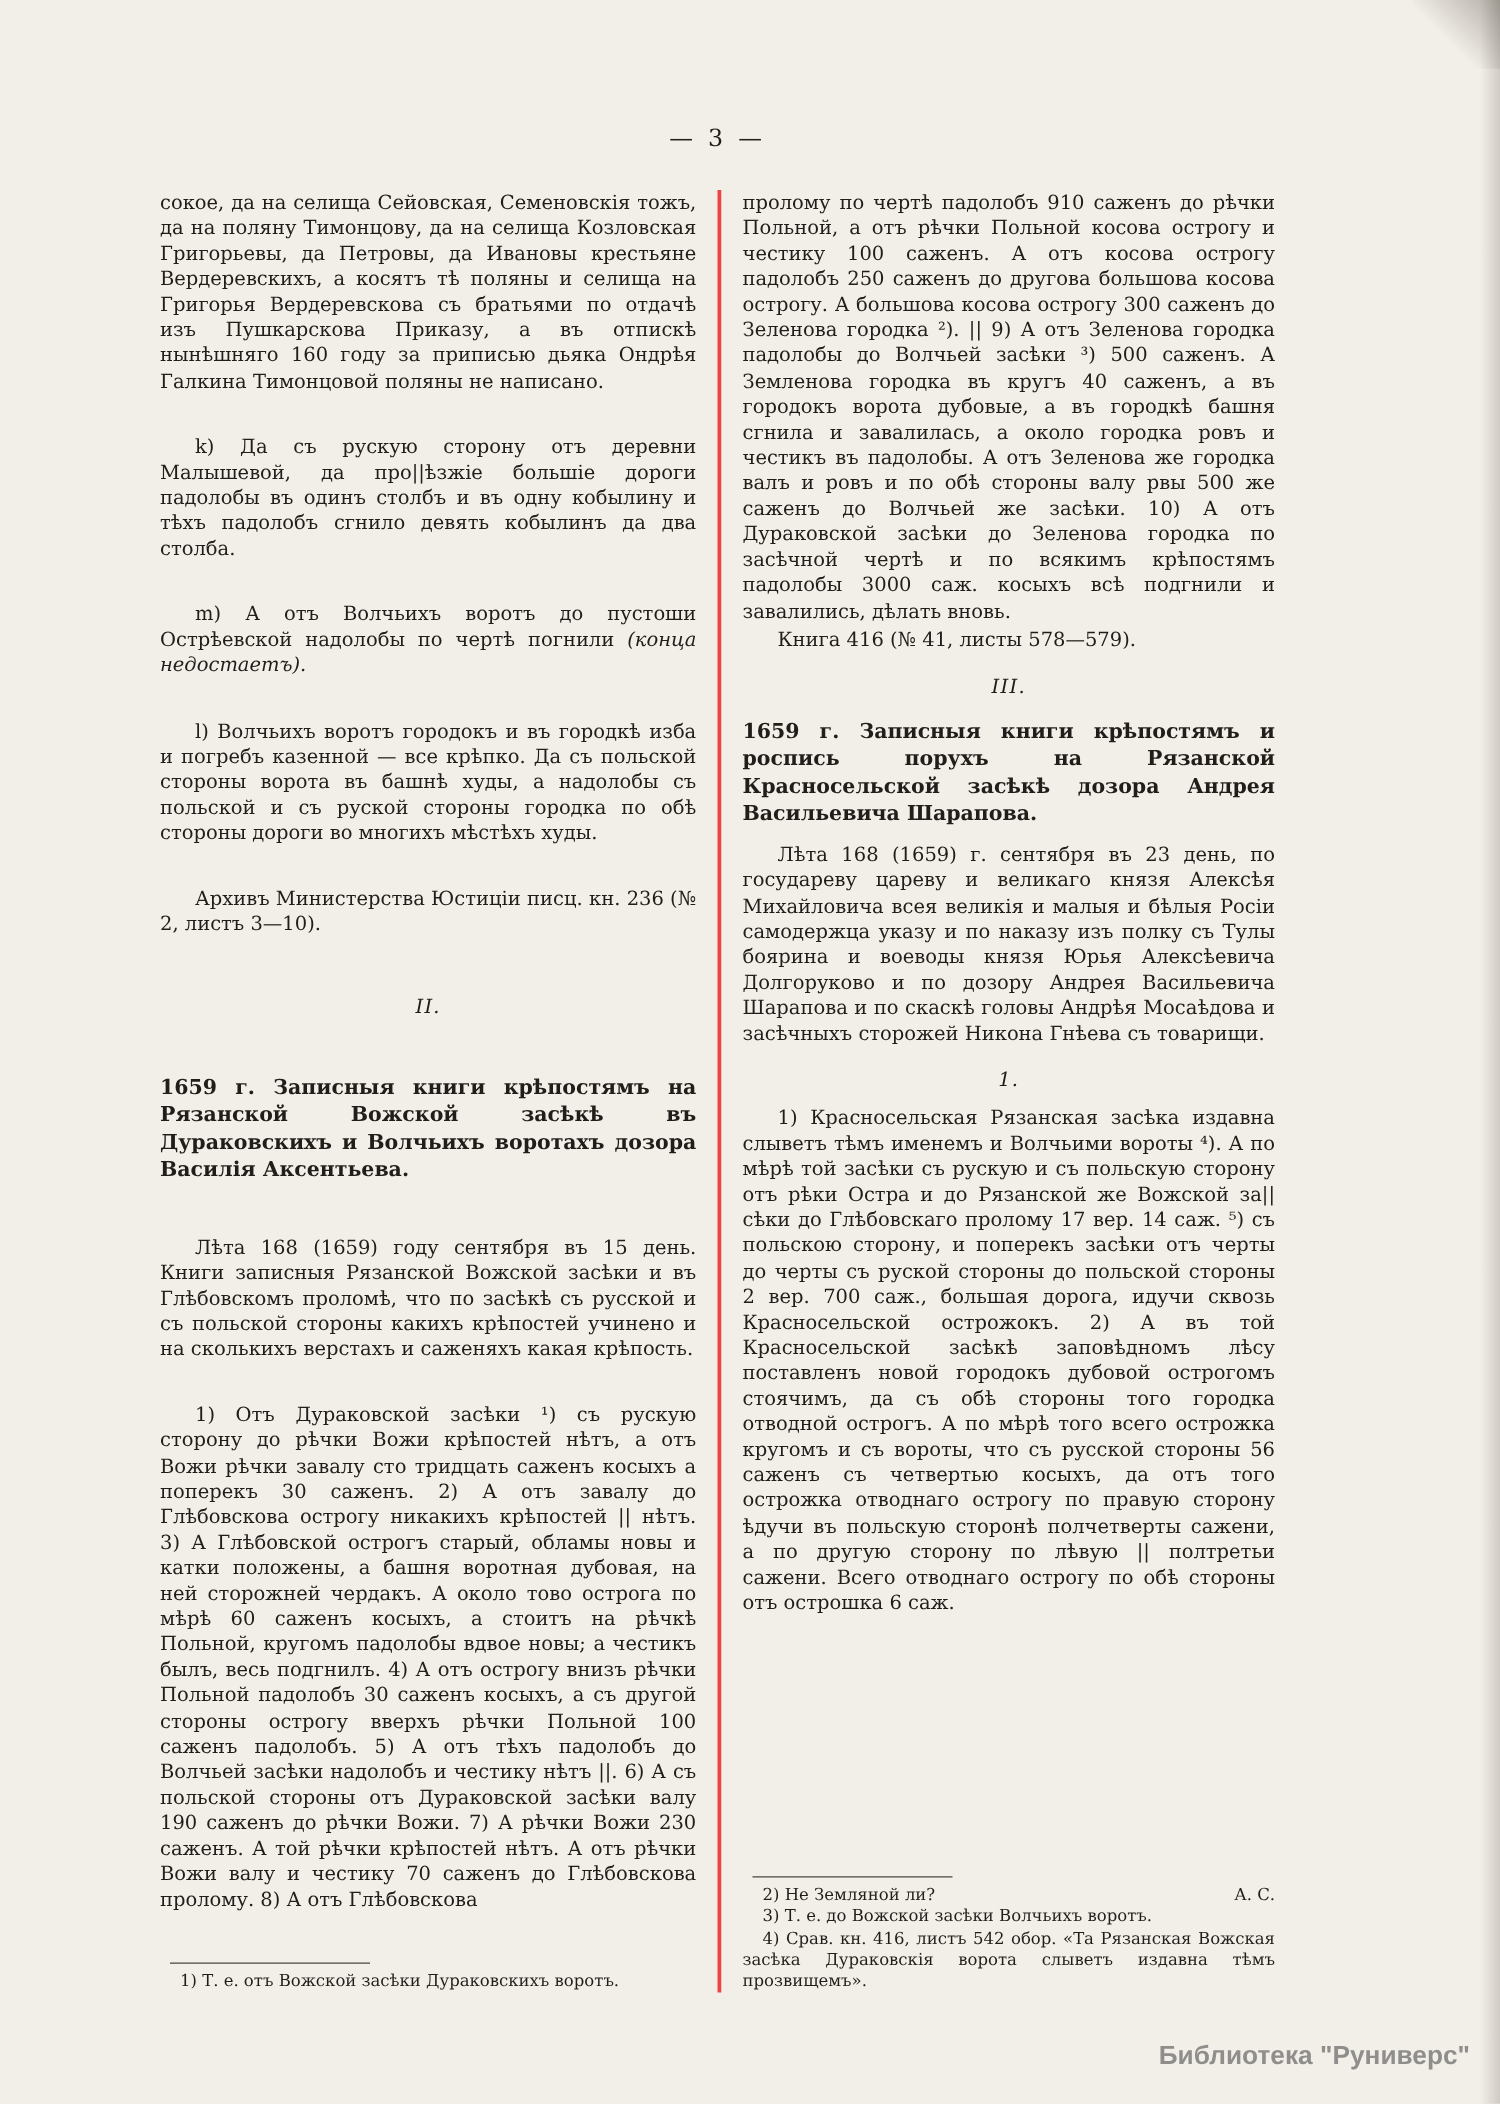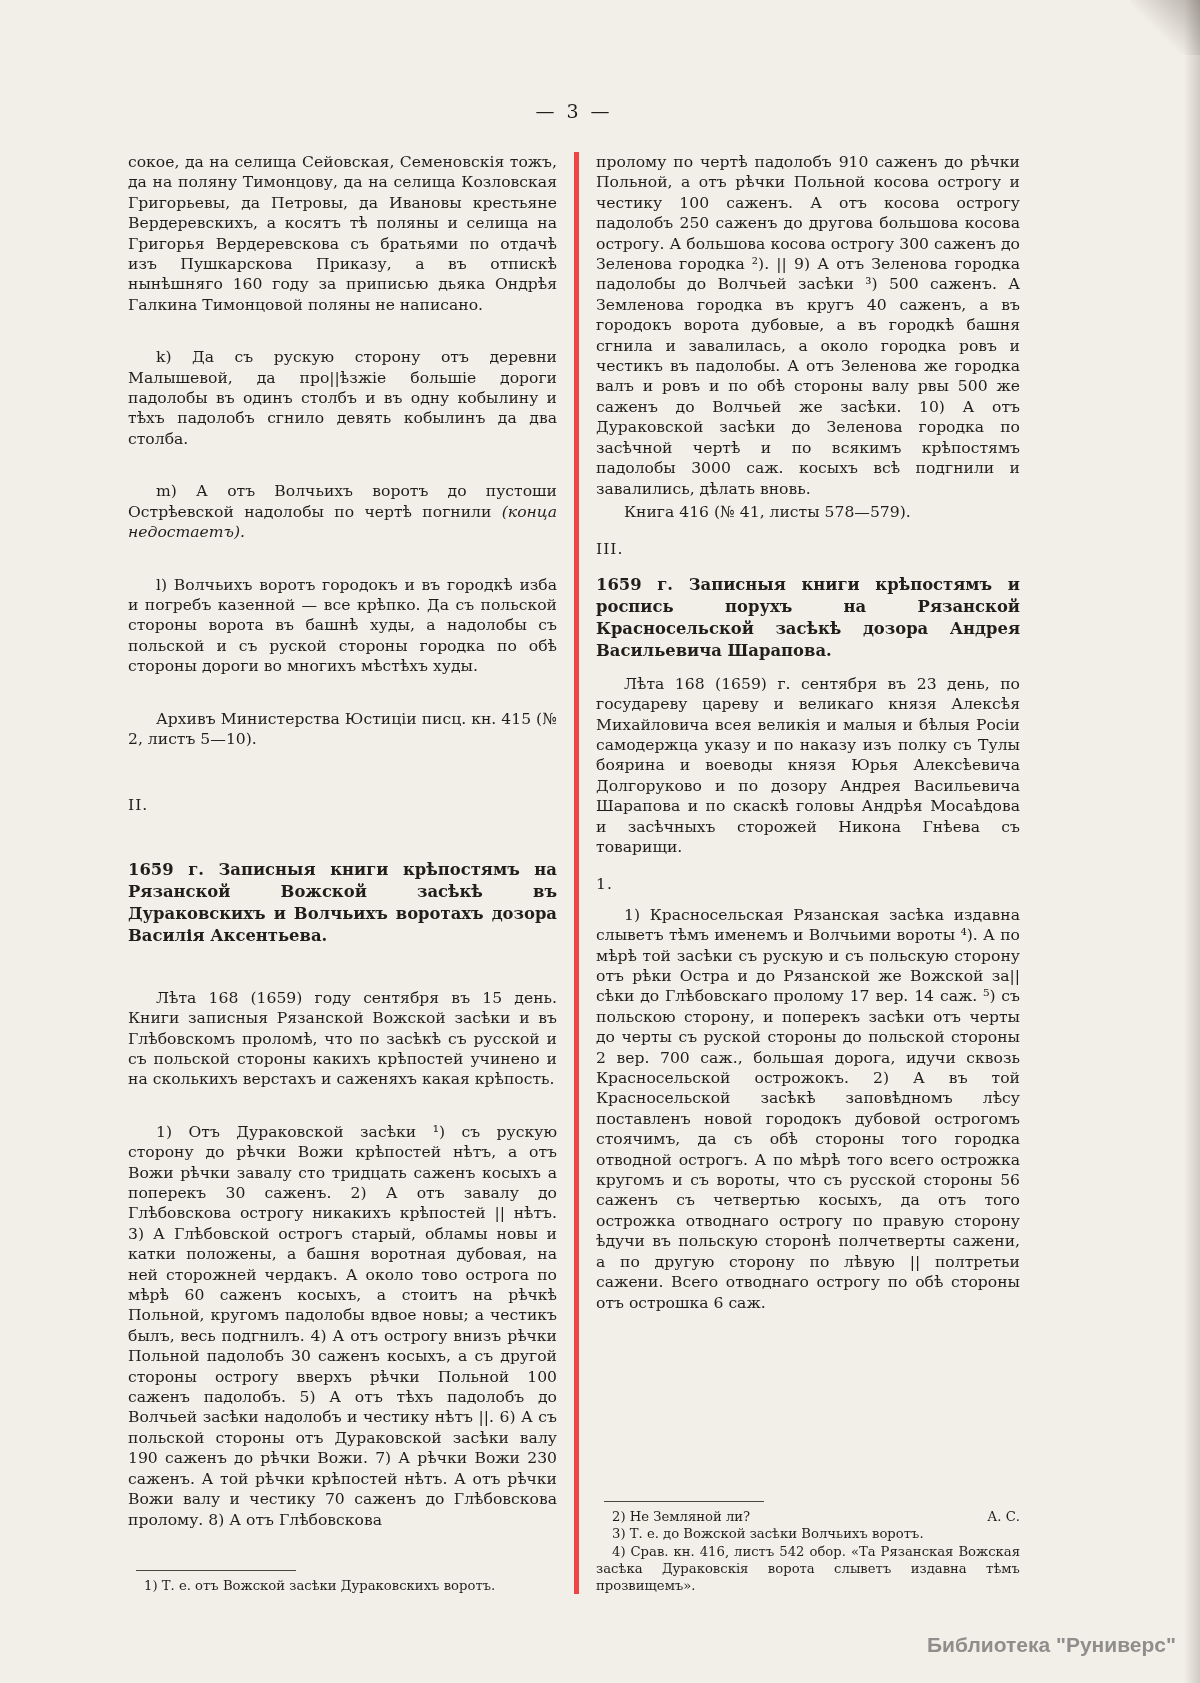--- a/index.html
+++ b/index.html
@@ -14,25 +14,25 @@
   .scan-corner{position:absolute;right:0;top:0;width:70px;height:55px;
     background:linear-gradient(225deg,rgba(60,52,44,0.35),rgba(0,0,0,0) 60%);}
   .page-inner{position:absolute;left:128px;top:100px;width:892px;}
   .page-num{text-align:center;font-size:19px;letter-spacing:3px;margin:0 0 30px 0;}
   .columns{display:grid;grid-template-columns:1fr 1fr;}
   .col{
     font-size:15.6px;line-height:20.4px;text-align:justify;
     display:flex;flex-direction:column;min-height:1330px;
   }
   .col-left{padding-right:17px;gap:29px;}
-  .col-right{padding-left:17px;border-left:5px solid #ef4444;}
+  .col-right{padding-left:17px;border-left:3px solid #ef4444;}
   p.blk{margin:0 0 3px 0;}
   .blk.para{text-indent:28px;}
   .blk.cont{text-indent:0;}
-  .blk.center{text-align:left;text-indent:0;margin:14px 0 10px 0;letter-spacing:1px;}
+  .blk.center{text-align:center;text-indent:0;margin:14px 0 10px 0;letter-spacing:1px;font-style:italic;}
   .blk.heading{font-weight:bold;margin:4px 0 12px 0;font-size:16.4px;line-height:22px;}
   .blk i{font-style:italic;}
   .footnotes{margin-top:auto;padding-top:4px;font-size:13.2px;line-height:17.2px;}
   .fn-rule{width:160px;border-top:1px solid #4a453f;margin:4px 0 6px 8px;}
   .fn{margin:0;text-indent:16px;text-align:justify;}
   .fn-right{float:right;font-style:normal;}
   .watermark{
     position:absolute;right:24px;bottom:26px;
     font-family:"Liberation Sans","DejaVu Sans",sans-serif;
     font-weight:bold;font-size:21px;color:#8f8e8c;
@@ -45,21 +45,21 @@
 <div class="scan-corner"></div>
 
 <div class="page-inner">
   <p class="page-num">— 3 —</p>
   <div class="columns">
     <div class="col col-left">
         <p class="blk cont">сокое, да на селища Сейовская, Семеновскія тожъ, да на поляну Тимонцову, да на селища Козловская Григорьевы, да Петровы, да Ивановы крестьяне Вердеревскихъ, а косятъ тѣ поляны и селища на Григорья Вердеревскова съ братьями по отдачѣ изъ Пушкарскова Приказу, а въ отпискѣ нынѣшняго 160 году за приписью дьяка Ондрѣя Галкина Тимонцовой поляны не написано.</p>
         <p class="blk para">k) Да съ рускую сторону отъ деревни Малышевой, да про||ѣзжіе большіе дороги падолобы въ одинъ столбъ и въ одну кобылину и тѣхъ падолобъ сгнило девять кобылинъ да два столба.</p>
         <p class="blk para">m) А отъ Волчьихъ воротъ до пустоши Острѣевской надолобы по чертѣ погнили <i>(конца недостаетъ).</i></p>
         <p class="blk para">l) Волчьихъ воротъ городокъ и въ городкѣ изба и погребъ казенной — все крѣпко. Да съ польской стороны ворота въ башнѣ худы, а надолобы съ польской и съ руской стороны городка по обѣ стороны дороги во многихъ мѣстѣхъ худы.</p>
-        <p class="blk para">Архивъ Министерства Юстиціи писц. кн. 415 (№ 2, листъ 5—10).</p>
+        <p class="blk para">Архивъ Министерства Юстиціи писц. кн. 236 (№ 2, листъ 3—10).</p>
         <p class="blk center">II.</p>
         <p class="blk heading">1659 г. Записныя книги крѣпостямъ на Рязанской Вожской засѣкѣ въ Дураковскихъ и Волчьихъ воротахъ дозора Василія Аксентьева.</p>
         <p class="blk para">Лѣта 168 (1659) году сентября въ 15 день. Книги записныя Рязанской Вожской засѣки и въ Глѣбовскомъ проломѣ, что по засѣкѣ съ русской и съ польской стороны какихъ крѣпостей учинено и на сколькихъ верстахъ и саженяхъ какая крѣпость.</p>
         <p class="blk para">1) Отъ Дураковской засѣки ¹) съ рускую сторону до рѣчки Вожи крѣпостей нѣтъ, а отъ Вожи рѣчки завалу сто тридцать саженъ косыхъ а поперекъ 30 саженъ. 2) А отъ завалу до Глѣбовскова острогу никакихъ крѣпостей || нѣтъ. 3) А Глѣбовской острогъ старый, обламы новы и катки положены, а башня воротная дубовая, на ней сторожней чердакъ. А около тово острога по мѣрѣ 60 саженъ косыхъ, а стоитъ на рѣчкѣ Польной, кругомъ падолобы вдвое новы; а честикъ былъ, весь подгнилъ. 4) А отъ острогу внизъ рѣчки Польной падолобъ 30 саженъ косыхъ, а съ другой стороны острогу вверхъ рѣчки Польной 100 саженъ падолобъ. 5) А отъ тѣхъ падолобъ до Волчьей засѣки надолобъ и честику нѣтъ ||. 6) А съ польской стороны отъ Дураковской засѣки валу 190 саженъ до рѣчки Вожи. 7) А рѣчки Вожи 230 саженъ. А той рѣчки крѣпостей нѣтъ. А отъ рѣчки Вожи валу и честику 70 саженъ до Глѣбовскова пролому. 8) А отъ Глѣбовскова</p>
         <div class="footnotes">
           <div class="fn-rule"></div>
           <p class="fn">1) Т. е. отъ Вожской засѣки Дураковскихъ воротъ.</p>
         </div>
       </div>
     <div class="col col-right">

